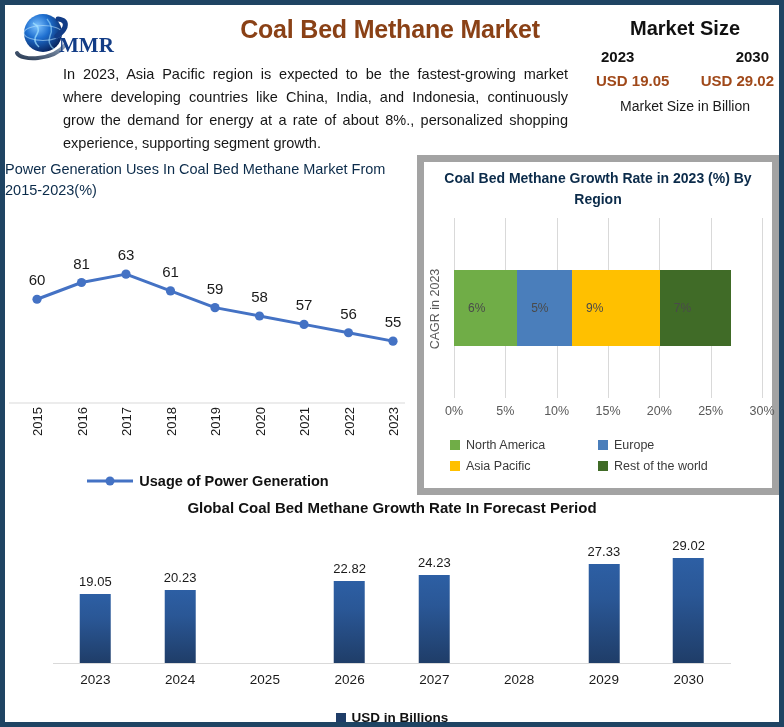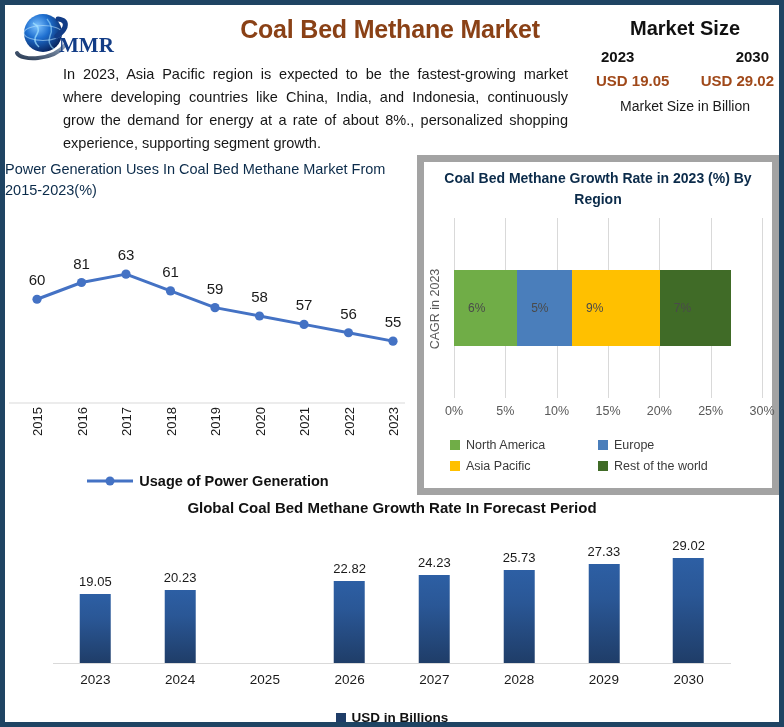--- a/index.html
+++ b/index.html
@@ -324,24 +324,20 @@
           <div class="bc-bar" style="height: 73.089px;"></div>
         </div>
         <div class="bc-col" style="left: 43.75%; transform: translateX(-50%);">
           <div class="bc-val">22.82</div>
           <div class="bc-bar" style="height: 82.4465px;"></div>
         </div>
         <div class="bc-col" style="left: 56.25%; transform: translateX(-50%);">
           <div class="bc-val">24.23</div>
           <div class="bc-bar" style="height: 87.5406px;"></div>
         </div>
-        <div class="bc-col" style="left: 68.75%; transform: translateX(-50%);">
-          <div class="bc-val">25.73</div>
-          <div class="bc-bar" style="height: 92.96px;"></div>
-        </div>
         <div class="bc-col" style="left: 81.25%; transform: translateX(-50%);">
           <div class="bc-val">27.33</div>
           <div class="bc-bar" style="height: 98.7406px;"></div>
         </div>
         <div class="bc-col" style="left: 93.75%; transform: translateX(-50%);">
           <div class="bc-val">29.02</div>
           <div class="bc-bar" style="height: 104.846px;"></div>
         </div>
       </div>
     <div class="bc-xaxis" id="bcX">

